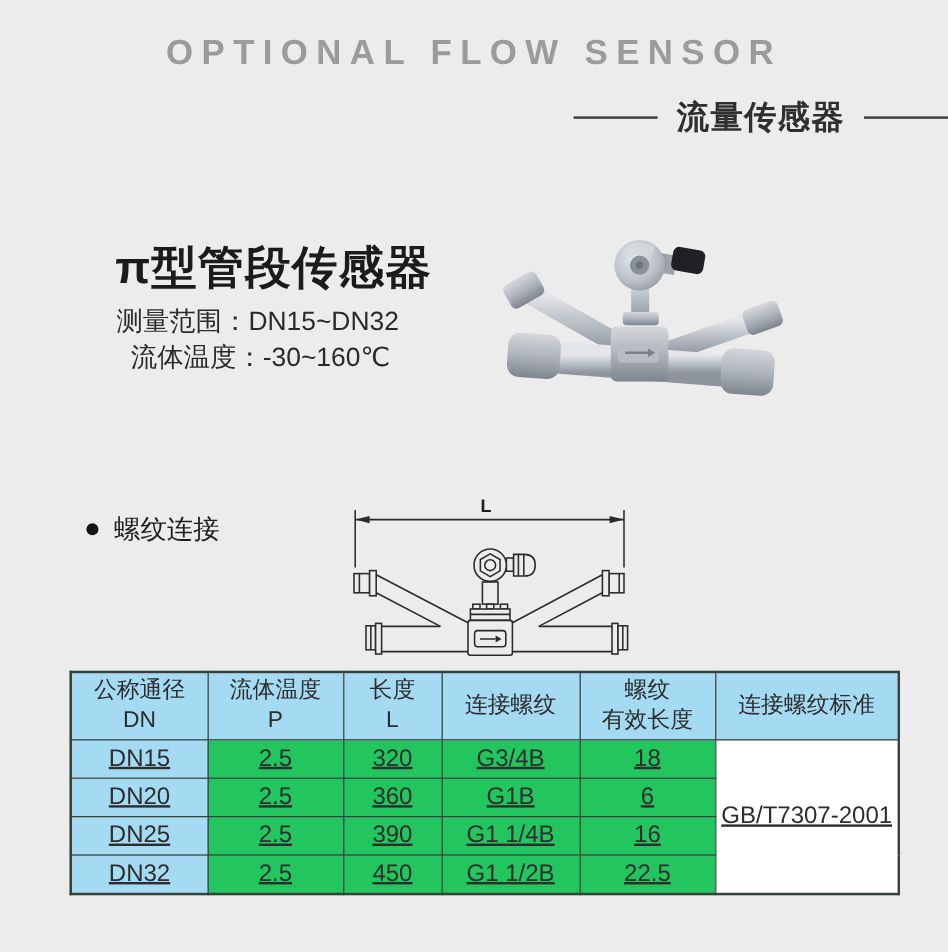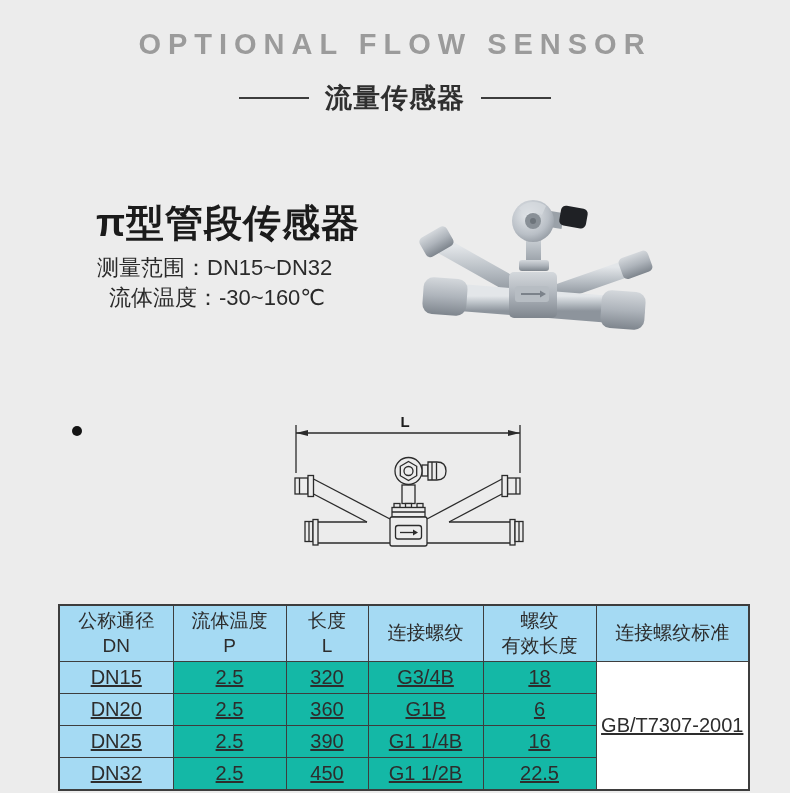--- a/index.html
+++ b/index.html
@@ -14,21 +14,21 @@
 
   .en-title {
     position:absolute; top:28px; left:0; right:0;
     text-align:center;
     font-size:29px; font-weight:bold;
     letter-spacing:7px;
     color:#9b9b9b;
   }
   .subtitle-row {
     position:absolute; top:80px; left:0; right:0;
-    display:flex; justify-content:center; align-items:center; gap:16px;
+    display:flex; justify-content:flex-end; align-items:center; gap:16px;
   }
   .subtitle-row .rule { width:70px; height:2px; background:#3d3d3d; }
   .subtitle-text { font-size:27px; font-weight:bold; color:#2f2f2f; letter-spacing:1px; }
 
   .product-name {
     position:absolute; left:96px; top:198px;
     font-size:38px; font-weight:bold; color:#1b1b1b; letter-spacing:1px;
   }
   .spec-line { position:absolute; font-size:22px; color:#2a2a2a; }
   .spec-line.s1 { left:97px; top:253px; }
@@ -40,23 +40,23 @@
     position:absolute; left:72px; top:426px;
     display:flex; align-items:center; gap:13px;
   }
   .bullet-dot { width:10px; height:10px; border-radius:50%; background:#141414; }
   .bullet-label { font-size:22px; color:#1f1f1f; }
 
   .drawing { position:absolute; left:283px; top:396px; }
   .drawing .dim-label { font:bold 15px "Liberation Sans","DejaVu Sans",sans-serif; fill:#1d1d1d; }
 
   table.spec-table {
-    position:absolute; left:58px; top:604px;
+    position:absolute; left:58px; top:559px;
     width:690px; border-collapse:collapse; table-layout:fixed;
-    background:#14b8a6;
+    background:#22c55e;
     border:2px solid #3d3d3d;
     color:#2d2d2d;
   }
   .spec-table th, .spec-table td {
     border:1.6px solid #3d3d3d;
     text-align:center; vertical-align:middle; padding:0;
   }
   .spec-table thead th {
     background:#a5daf3;
     height:55px;
@@ -129,20 +129,21 @@
     <rect x="167" y="21" width="27" height="20" rx="5" fill="#1f2125" transform="rotate(10 180 31)"></rect>
 
     <circle cx="140" cy="35" r="21" fill="url(#gHead)"></circle>
     <circle cx="140" cy="35" r="8" fill="#899097"></circle>
     <circle cx="140" cy="35" r="3" fill="#6d747b"></circle>
     <path d="M126,22 a21,21 0 0 1 27,-2 l-4,9 a12,12 0 0 0 -17,1 z" fill="#d7dbdf" opacity="0.7"></path>
   </svg>
 
   <div class="bullet-row">
     <span class="bullet-dot"></span>
+    <span class="bullet-label">螺纹连接</span>
   </div>
 
   <svg class="drawing" width="256" height="178" viewBox="0 0 256 178">
     <g stroke="#2b2b2b" stroke-width="1.3" fill="none">
 
       <line x1="13" y1="29" x2="13" y2="77"></line>
       <line x1="237" y1="29" x2="237" y2="77"></line>
       <line x1="13" y1="37" x2="237" y2="37"></line>
       <polygon points="13,37 25,34 25,40" fill="#2b2b2b" stroke="none"></polygon>
       <polygon points="237,37 225,34 225,40" fill="#2b2b2b" stroke="none"></polygon>

